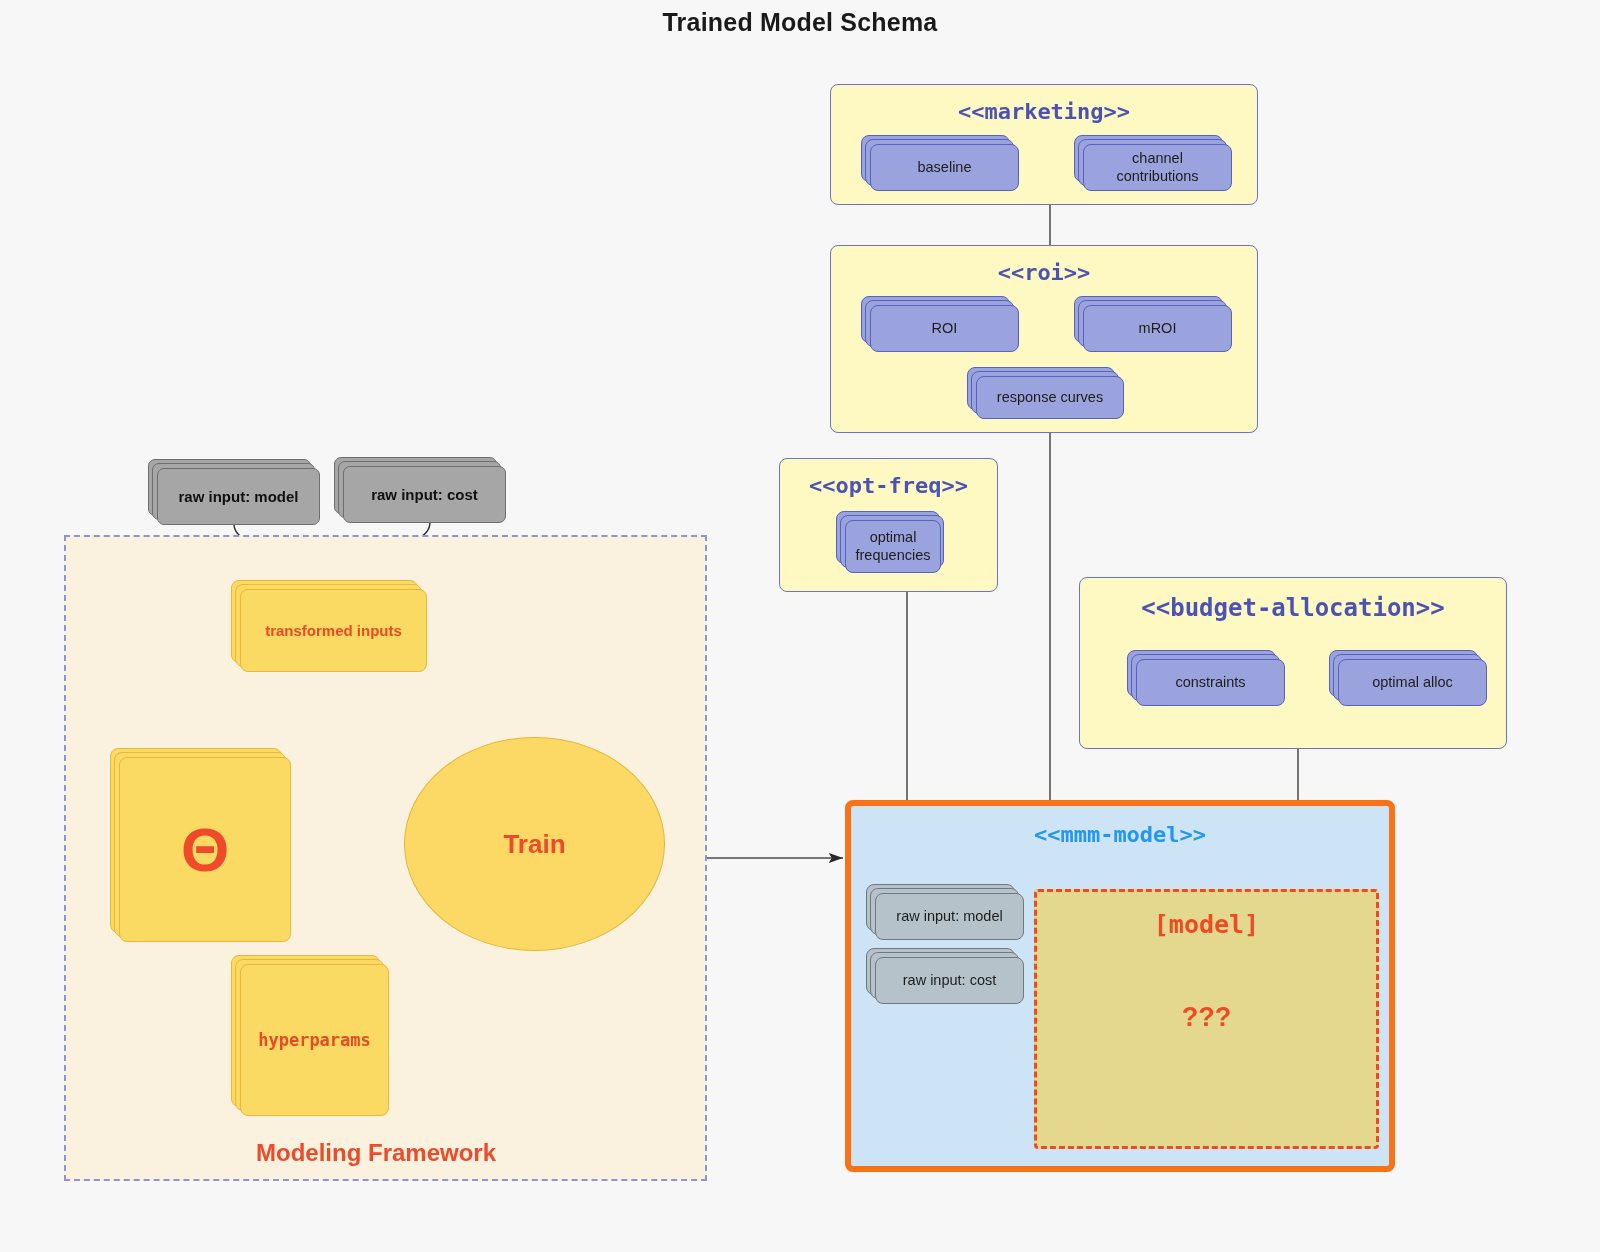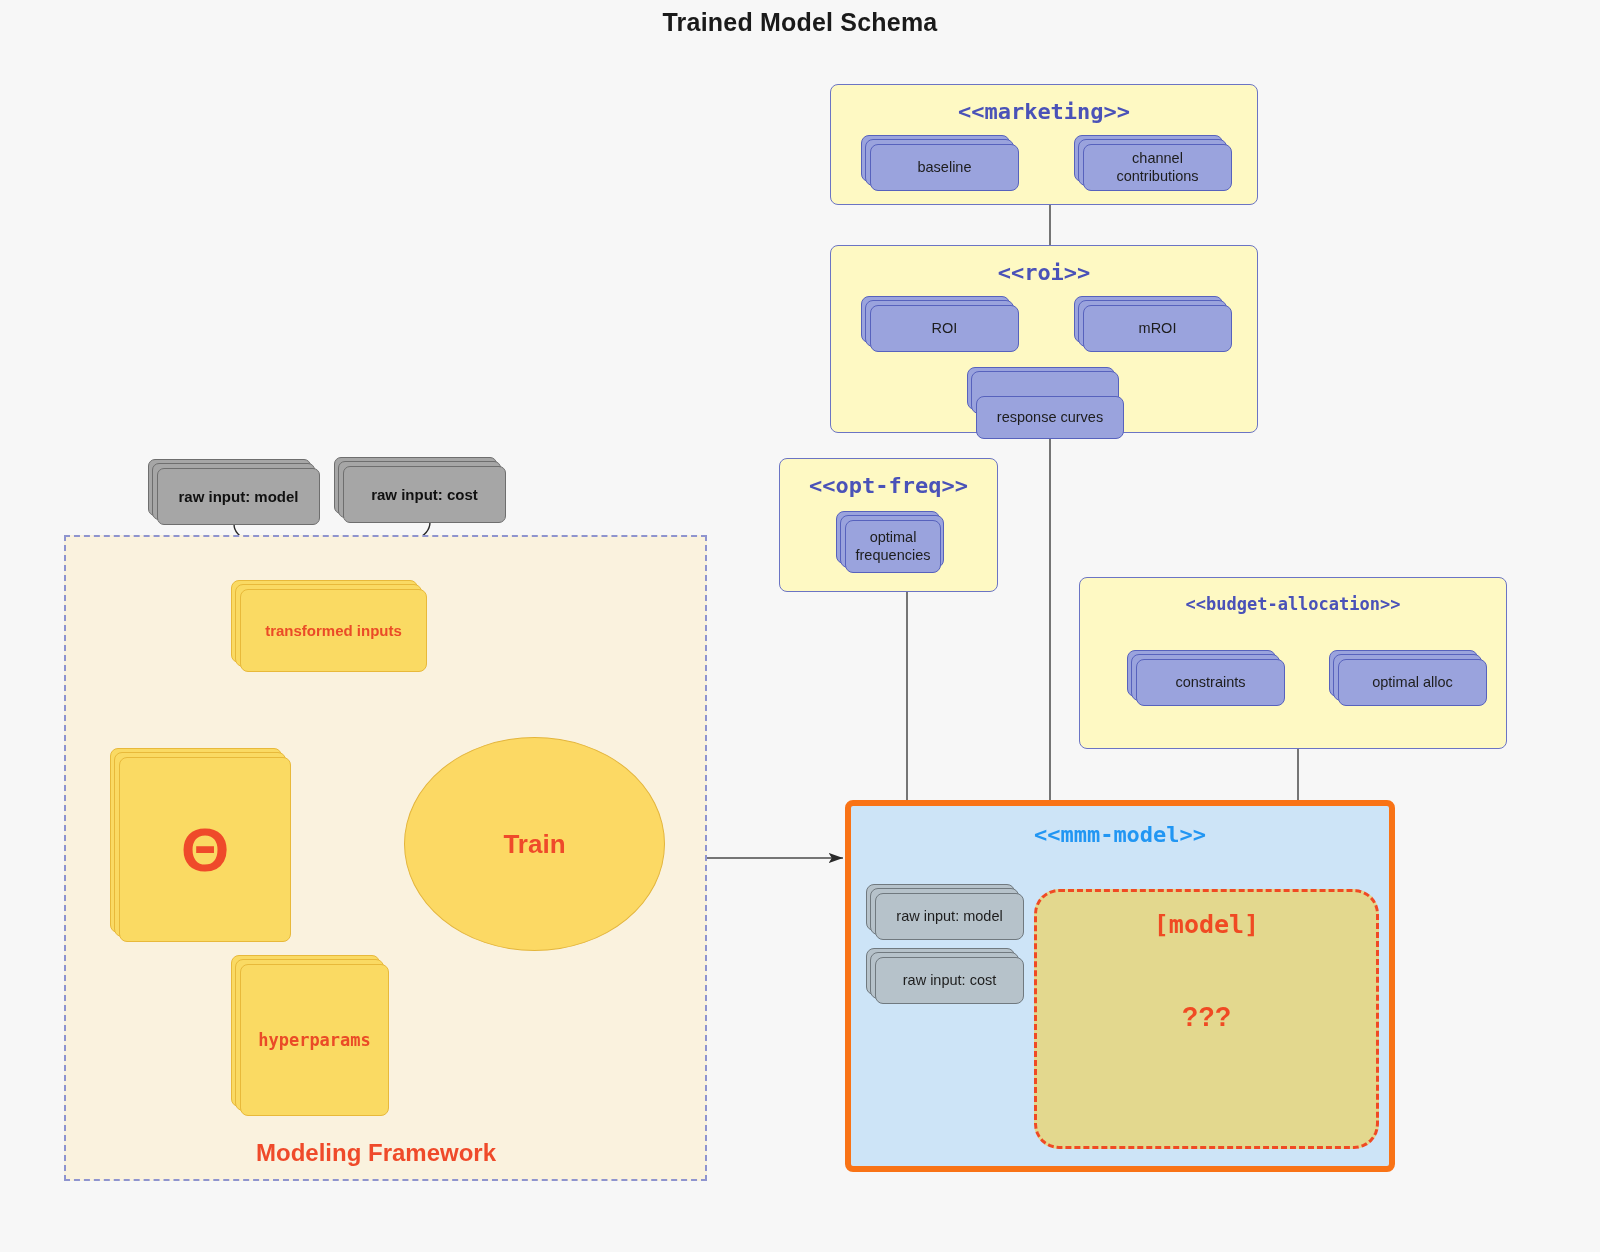--- a/index.html
+++ b/index.html
@@ -267,40 +267,40 @@
       <div class="card back2" style="width:149px; height:47px;"></div>
       <div class="card back1" style="width:149px; height:47px;"></div>
       <div class="card front" style="width:149px; height:47px;">
         <span class="label">mROI</span>
       </div>
     </div>
 
     <div class="node node-purple" style="left:136px; top:121px; width:157px; height:52px;">
       <div class="card back2" style="width:148px; height:43px;"></div>
       <div class="card back1" style="width:148px; height:43px;"></div>
-      <div class="card front" style="width:148px; height:43px;margin-top:20px;">
+      <div class="card front" style="width:148px; height:43px;">
         <span class="label">response curves</span>
       </div>
     </div>
   </div>
 
   <div class="package package-purple" style="left:779px; top:458px; width:219px; height:134px;">
     <div class="package-title" style="top:14px; font-size:22px;">&lt;&lt;opt-freq&gt;&gt;</div>
 
     <div class="node node-purple" style="left:56px; top:52px; width:113px; height:62px;">
       <div class="card back2" style="width:104px; height:53px;"></div>
       <div class="card back1" style="width:104px; height:53px;"></div>
       <div class="card front" style="width:96px; height:53px;">
         <span class="label">optimal frequencies</span>
       </div>
     </div>
   </div>
 
   <div class="package package-purple" style="left:1079px; top:577px; width:428px; height:172px;">
-    <div class="package-title" style="top:16px; font-size:17px;">&lt;&lt;budget-allocation&gt;&gt;</div>
+    <div class="package-title" style="top:16px; font-size:24px;">&lt;&lt;budget-allocation&gt;&gt;</div>
 
     <div class="node node-purple" style="left:47px; top:72px; width:158px; height:56px;">
       <div class="card back2" style="width:149px; height:47px;"></div>
       <div class="card back1" style="width:149px; height:47px;"></div>
       <div class="card front" style="width:149px; height:47px;">
         <span class="label">constraints</span>
       </div>
     </div>
 
     <div class="node node-purple" style="left:249px; top:72px; width:158px; height:56px;">
@@ -324,21 +324,21 @@
     </div>
 
     <div class="node node-gray" style="left:15px; top:142px; width:158px; height:56px;">
       <div class="card back2" style="width:149px; height:47px;"></div>
       <div class="card back1" style="width:149px; height:47px;"></div>
       <div class="card front" style="width:149px; height:47px;">
         <span class="label">raw input: cost</span>
       </div>
     </div>
 
-    <div class="model-placeholder" style="left:183px; top:83px; width:345px; height:260px;border-radius:25px;">
+    <div class="model-placeholder" style="left:183px; top:83px; width:345px; height:260px;">
       <div class="model-name" style="top:18px;">[model]</div>
       <div class="model-unknown" style="top:110px;">???</div>
     </div>
   </div>
 
   <div class="framework" style="left:64px; top:535px; width:643px; height:646px;">
   </div>
 
   <div class="framework-label" style="left:256px; top:1139px;">Modeling Framework</div>
 

